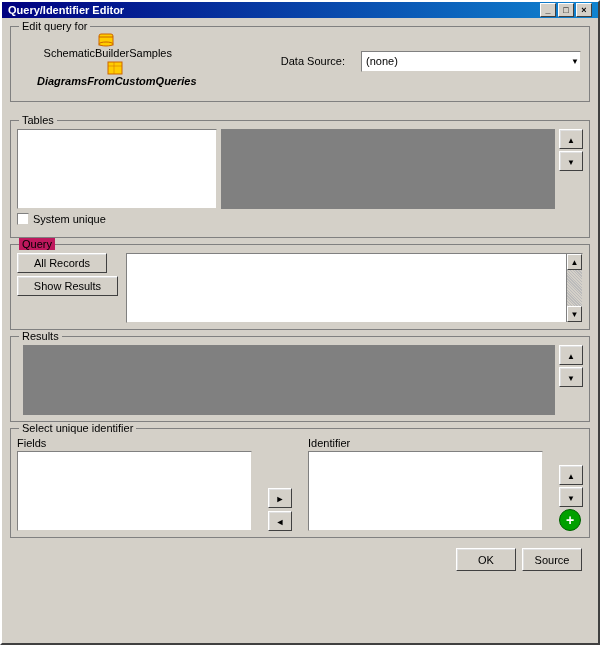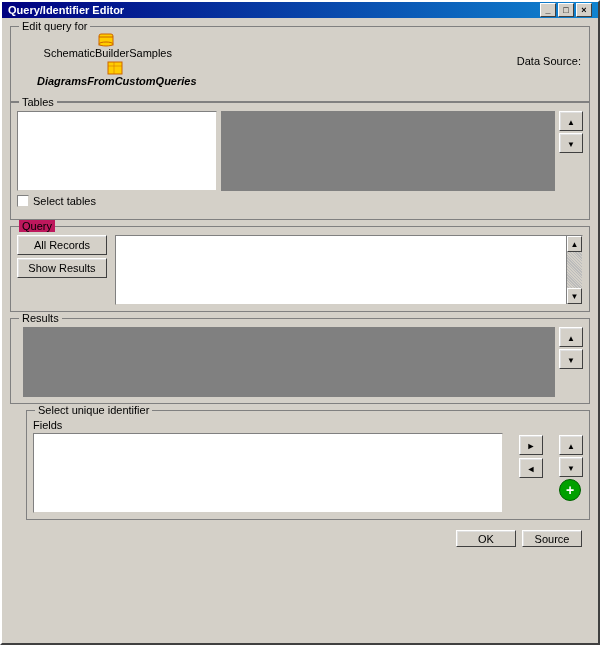--- a/index.html
+++ b/index.html
@@ -58,21 +58,21 @@
 
     .window-body {
       padding: 8px;
     }
 
     
     .edit-query-section {
       border: 1px solid #808080;
       padding: 6px 8px 8px 8px;
       position: relative;
-      margin-bottom: 0;
+      margin-bottom: 18px;
     }
 
     .edit-query-label {
       position: absolute;
       top: -7px;
       left: 8px;
       background: #d4d0c8;
       padding: 0 3px;
       font-size: 11px;
     }
@@ -328,36 +328,35 @@
       height: 70px;
       background: #808080;
     }
 
     
     .identifier-section {
       border: 1px solid #808080;
       padding: 8px 6px 6px 6px;
       position: relative;
       margin-bottom: 6px;
-      margin-left: 16px;
     }
 
     .identifier-title {
       position: absolute;
       top: -7px;
       left: 8px;
       background: #d4d0c8;
       padding: 0 3px;
       font-size: 11px;
     }
 
     .identifier-content {
       display: flex;
       gap: 16px;
-      align-items: flex-start;
+      align-items: flex-end;
     }
 
     .fields-box {
       flex: 1;
     }
 
     .fields-label {
       font-size: 11px;
       margin-bottom: 2px;
     }
@@ -411,21 +410,21 @@
     
     .bottom-bar {
       display: flex;
       justify-content: flex-end;
       gap: 6px;
       padding: 4px 8px 8px 8px;
     }
 
     .ok-btn, .cancel-btn {
       min-width: 60px;
-      height: 17px;
+      height: 23px;
       background: #d4d0c8;
       border: 1px solid;
       border-top-color: #fff;
       border-left-color: #fff;
       border-right-color: #404040;
       border-bottom-color: #404040;
       font-size: 11px;
       cursor: pointer;
       box-shadow: inset 1px 1px 0 #dfdfdf;
     }
@@ -493,50 +492,55 @@
                   <line x1="1" y1="5" x2="15" y2="5" stroke="#cc6600" stroke-width="0.5"></line>
                   <line x1="7" y1="1" x2="7" y2="13" stroke="#cc6600" stroke-width="0.5"></line>
                 </svg>
               </span>
               <strong>DiagramsFromCustomQueries</strong>
             </div>
           </div>
         </div>
         <div class="data-source-row">
           <span class="data-source-label">Data Source:</span>
+          <div class="select-wrapper" style="width:220px;">
+            <select>
+              <option>(none)</option>
+            </select>
+          </div>
         </div>
       </div>
     </div>
 
     <div class="tables-section">
       <span class="tables-title">Tables</span>
       <div class="tables-content">
         <div class="white-listbox tables-left"></div>
         <div class="gray-area tables-right"></div>
         <div class="arrow-buttons">
           <button class="win-button">
             <span class="arrow-up"></span>
           </button>
           <button class="win-button">
             <span class="arrow-down"></span>
           </button>
         </div>
       </div>
       <div class="system-tables-row">
         <div class="checkbox"></div>
-        <span>Select tables</span>
+        <span>System unique</span>
       </div>
     </div>
 
     <div class="query-section">
       <span class="query-title">Query</span>
       <div class="query-content">
         <div class="query-buttons">
           <button class="win-button" style="width:90px;">All Records</button>
-          <button class="win-button" style="width:90px;">Show Results</button>
+          <button class="win-button" style="width:101px;">Show Results</button>
         </div>
         <div class="query-text-area">
           <div class="scrollbar-v">
             <div class="scrollbar-btn">▲</div>
             <div class="scrollbar-track"></div>
             <div class="scrollbar-btn">▼</div>
           </div>
         </div>
       </div>
     </div>
@@ -567,20 +571,24 @@
 
         <div class="mid-buttons">
           <button class="win-button">
             <span class="arrow-right-icon"></span>
           </button>
           <button class="win-button">
             <span class="arrow-left-icon"></span>
           </button>
         </div>
 
+        <div class="identifier-box">
+          <div class="identifier-label">Identifier</div>
+          <div class="identifier-list"></div>
+        </div>
 
         <div class="right-buttons">
           <button class="win-button">
             <span class="arrow-up"></span>
           </button>
           <button class="win-button">
             <span class="arrow-down"></span>
           </button>
           <div class="green-btn">
             <span>+</span>

